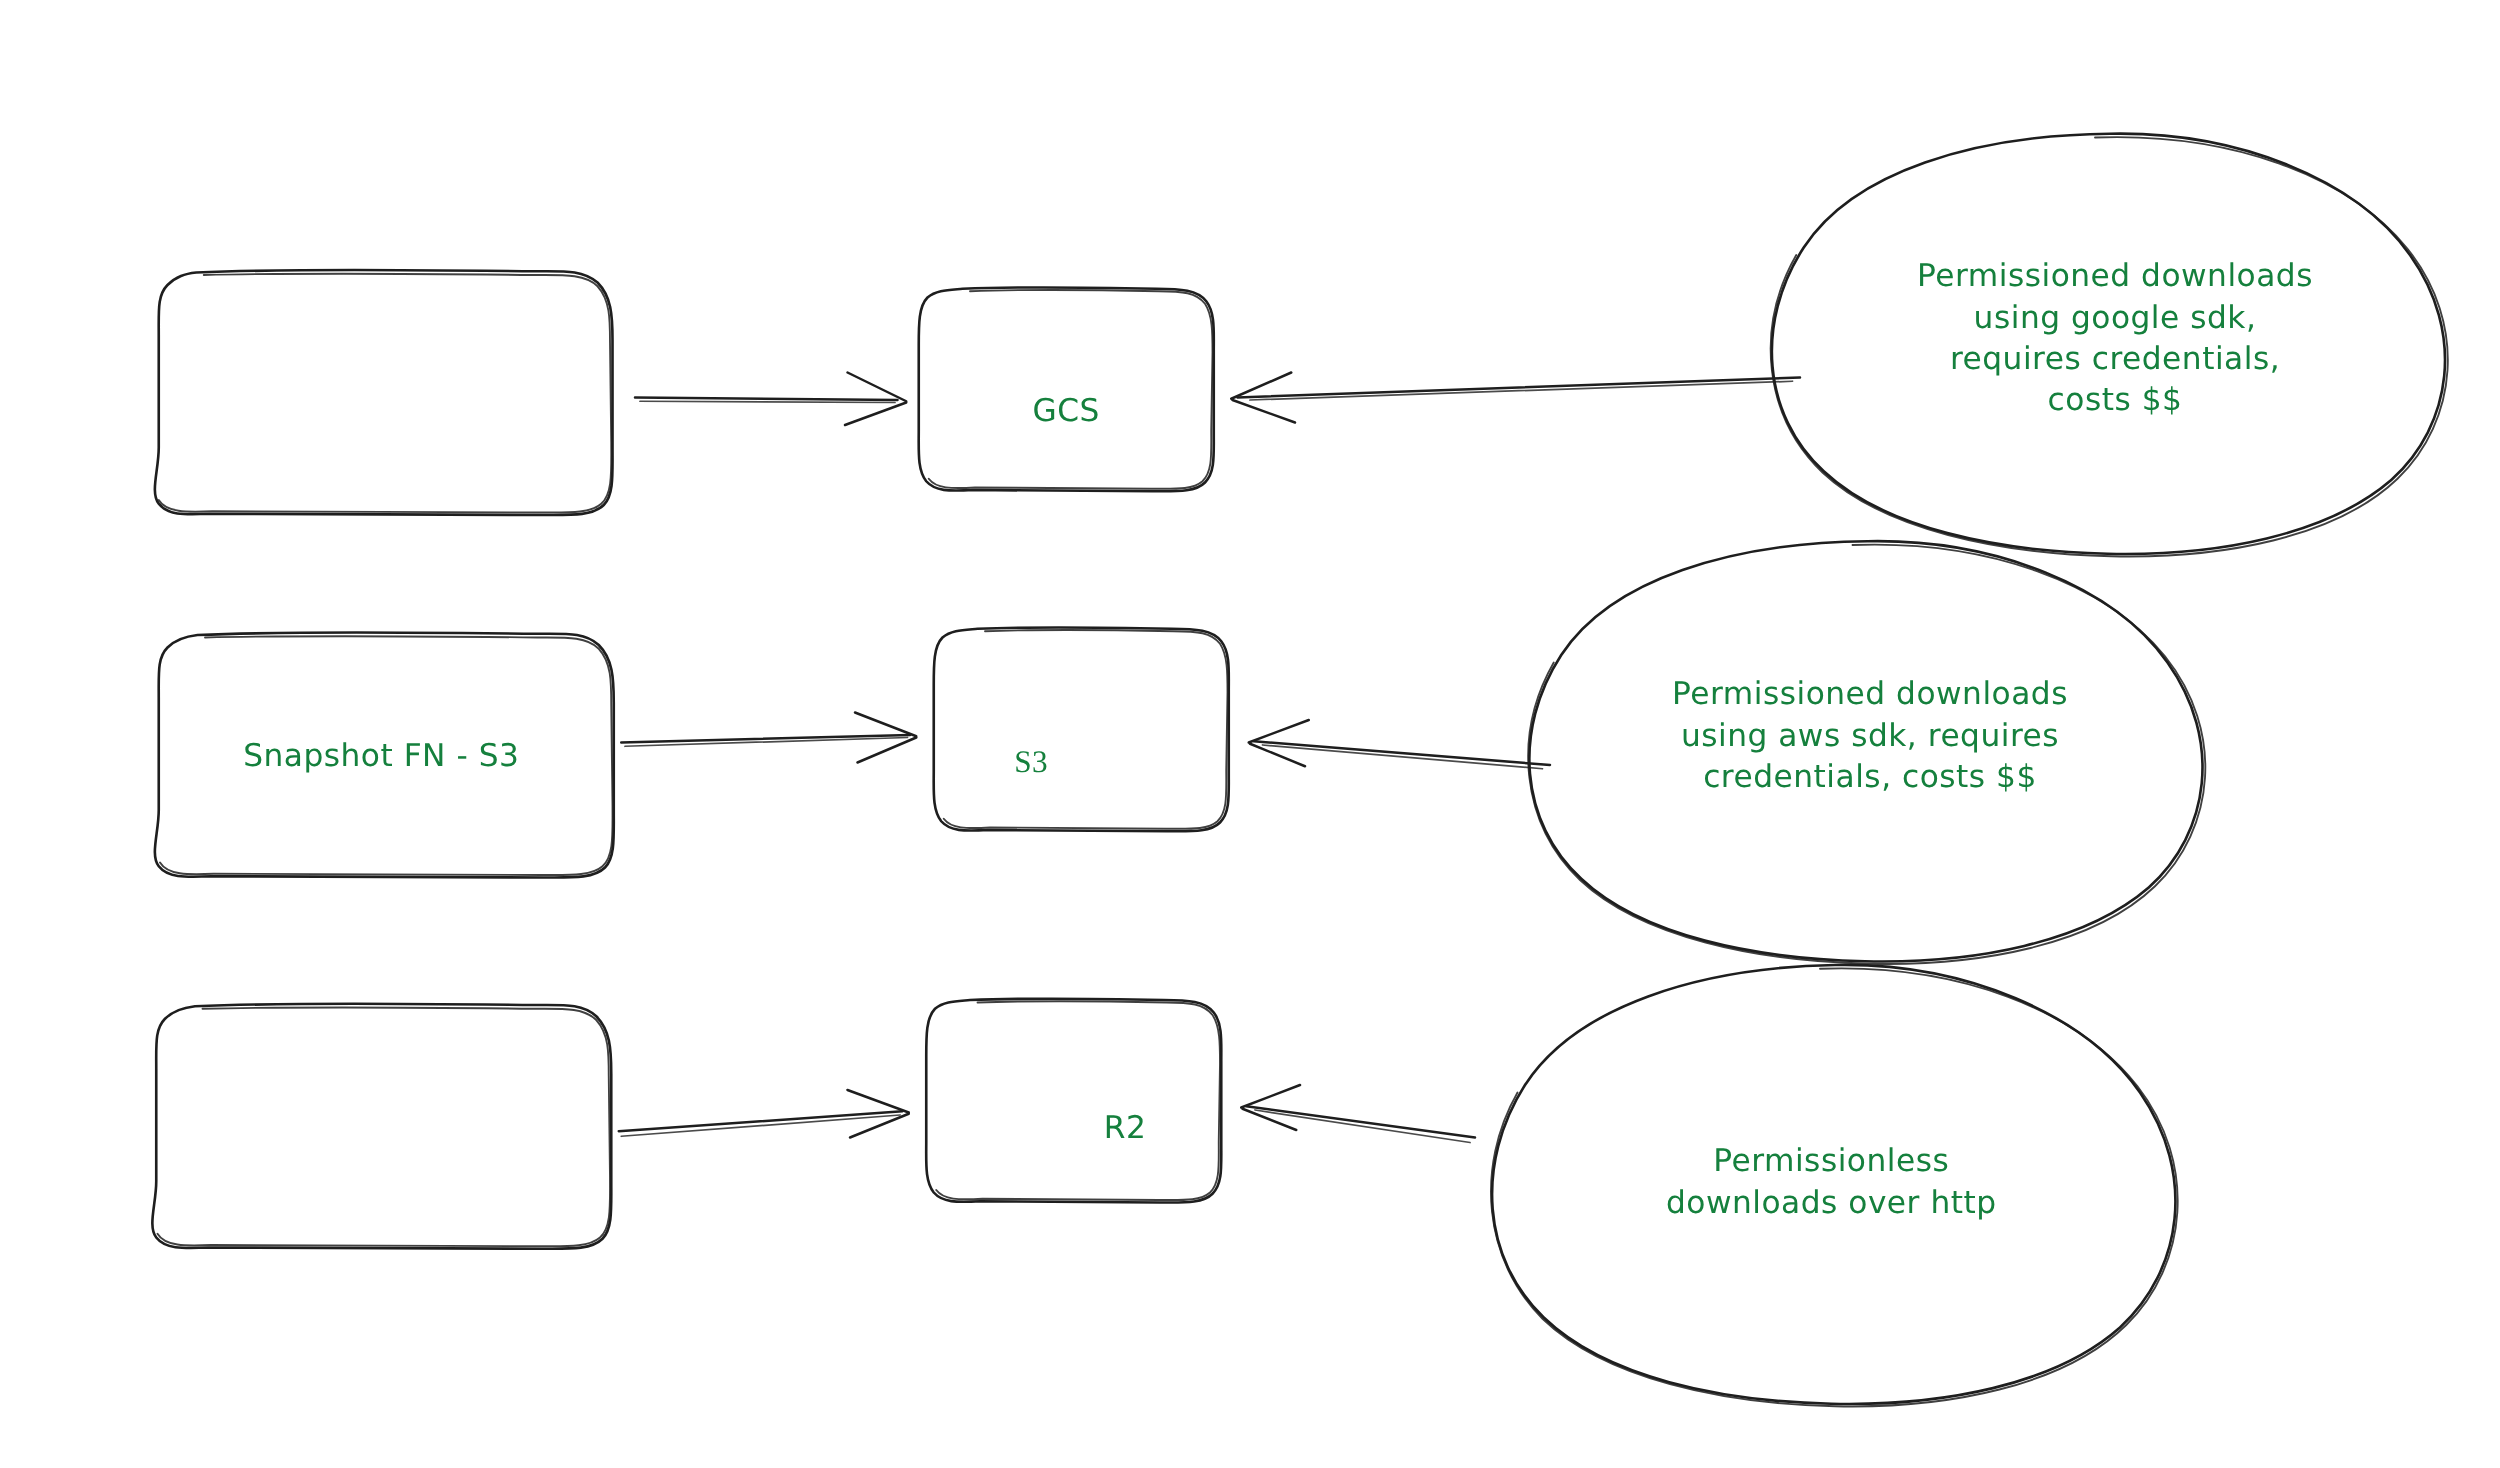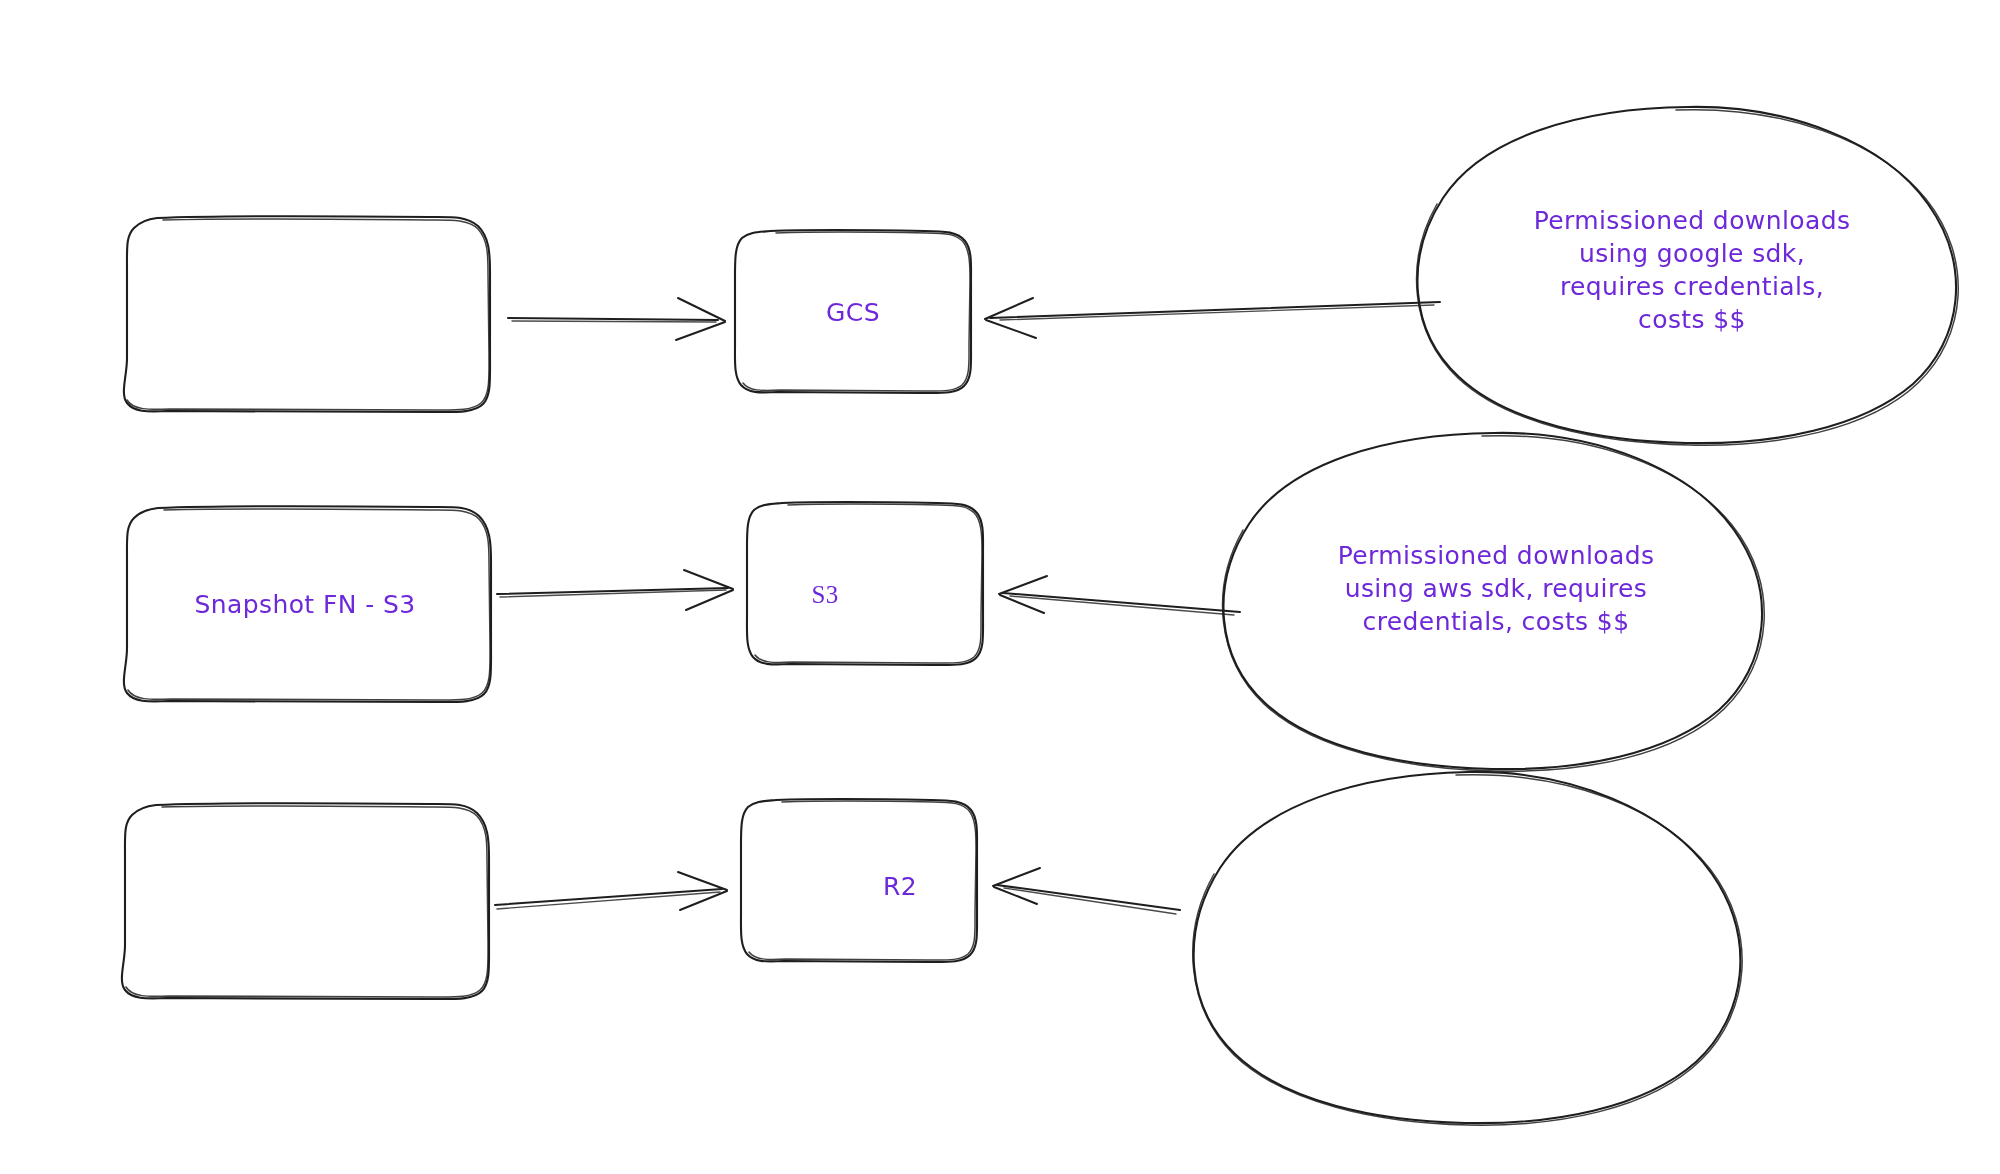--- a/index.html
+++ b/index.html
@@ -33,34 +33,35 @@
     stroke-linecap: round;
     stroke-linejoin: round;
   }
   .shape-stroke { stroke-width: 2.1; }
   .shape-stroke-2 { stroke-width: 1.5; opacity: 0.85; }
   .arrow-stroke { stroke-width: 2.0; }
   .arrow-stroke-2 { stroke-width: 1.4; opacity: 0.8; }
 
   .label {
     position: absolute;
-    color: #6d28d9;
+    color: #15803d;
     font-family: "DejaVu Sans", sans-serif;
     text-align: center;
     line-height: 1.32;
     white-space: pre-line;
     letter-spacing: 0.4px;
     transform: translate(-50%, -50%);
     pointer-events: none;
   }
   .node-label {
     font-size: 25px;
   }
   .store-label {
     font-size: 25px;
+    margin-top: 16px;
   }
   .note-label {
     font-size: 25px;
   }
 </style>
 </head>
 <body>
 
 <div id="canvas">
 
@@ -209,14 +210,16 @@
 
   <div class="label store-label" style="left:825px; top:594px; width:200px;font-family:Liberation Serif, serif;">S3</div>
 
   <div class="label note-label" style="left:1496px; top:588px; width:400px;">Permissioned downloads
 using aws sdk, requires
 credentials, costs $$</div>
 
 
   <div class="label store-label" style="left:900px; top:886px; width:200px;">R2</div>
 
+  <div class="label note-label" style="left:1465px; top:945px; width:400px;">Permissionless
+downloads over http</div>
 
 </div>
 
 </body></html>

